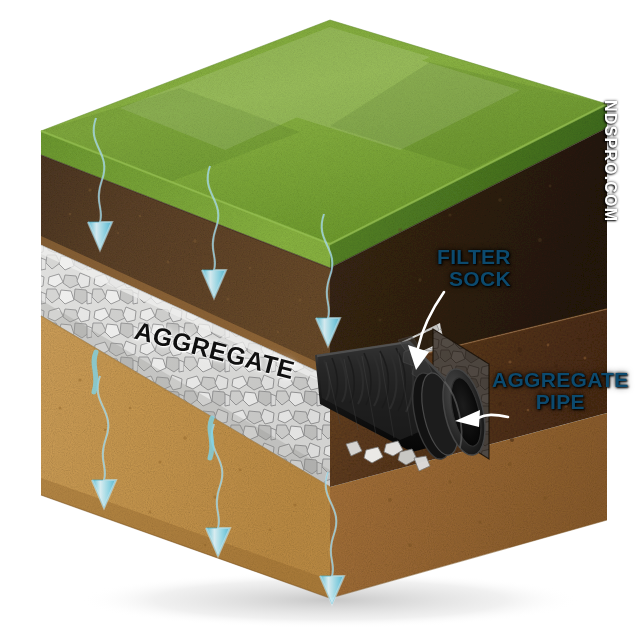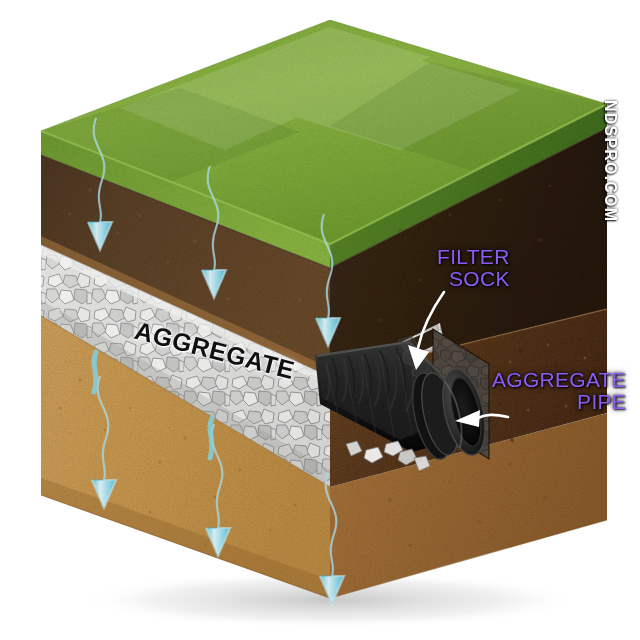--- a/index.html
+++ b/index.html
@@ -6,31 +6,31 @@
   html,body{margin:0;padding:0;background:#ffffff;}
   body{width:640px;height:640px;overflow:hidden;
        font-family:"Liberation Sans",sans-serif;}
 
   #stage{position:relative;width:640px;height:640px;background:#ffffff;overflow:hidden;}
 
   
   #scene{position:absolute;left:0;top:0;width:640px;height:640px;}
 
   
-  .lbl{position:absolute;color:#8b5cf6;font-weight:normal;
+  .lbl{position:absolute;color:#0c4a6e;font-weight:bold;
        font-family:"Liberation Sans",sans-serif;
        letter-spacing:.3px;line-height:1.06;
        text-shadow:0 0 3px rgba(0,0,0,.85),0 0 6px rgba(0,0,0,.65),1px 1px 2px rgba(0,0,0,.9);
        white-space:nowrap;}
 
   #lbl-filter-sock{left:437px;top:246px;font-size:21px;text-align:center;}
   #lbl-filter-sock .l2{display:block;text-align:center;margin-left:12px;}
 
   #lbl-perf-pipe{left:492px;top:369px;font-size:21px;}
-  #lbl-perf-pipe .l2{display:block;text-align:right;}
+  #lbl-perf-pipe .l2{display:block;text-align:center;}
 
   #lbl-aggregate{position:absolute;left:139px;top:316px;
        color:#101010;font-size:25px;font-weight:bold;letter-spacing:.5px;
        transform:rotate(14.5deg);transform-origin:left top;
        text-shadow:0 0 4px rgba(255,255,255,.95),0 0 8px rgba(255,255,255,.85),
                    1px 1px 0 rgba(255,255,255,.9);}
 
   #watermark{position:absolute;left:601px;top:100px;color:#ffffff;
        font-size:16px;font-weight:bold;letter-spacing:1.2px;
        writing-mode:vertical-rl;text-orientation:mixed;

